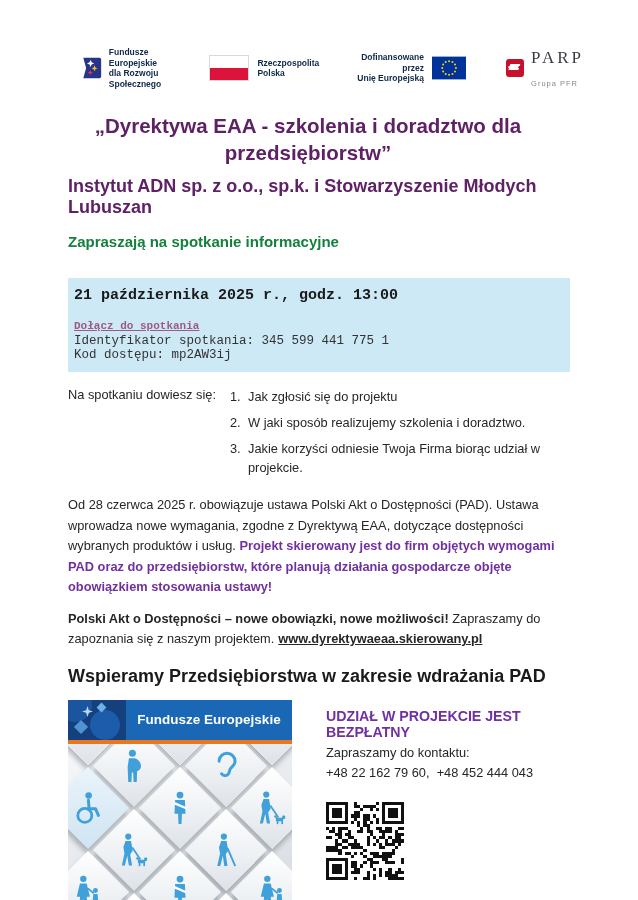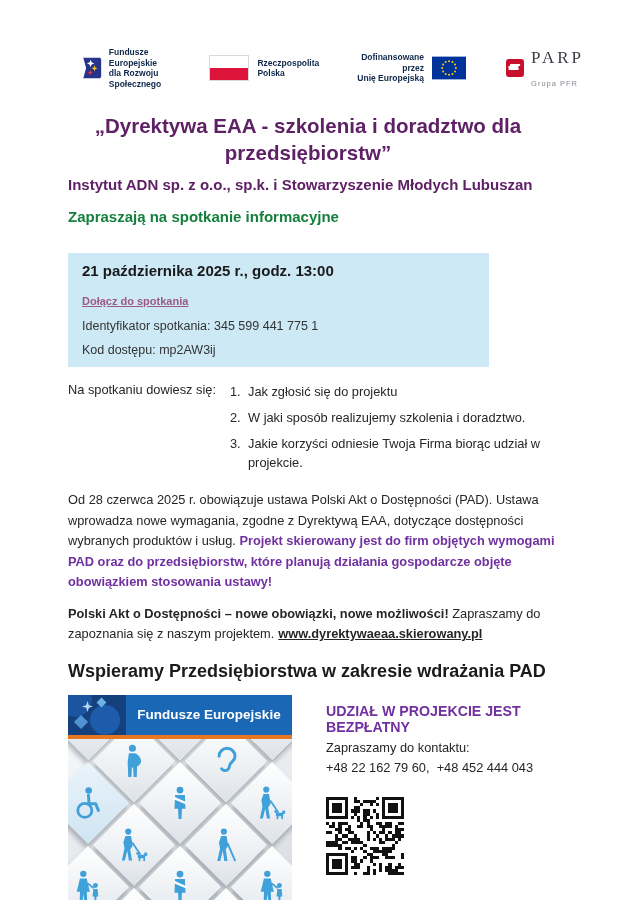--- a/index.html
+++ b/index.html
@@ -20,28 +20,28 @@
   .sep { width:1px; height:34px; background:#9aa0a6; margin:0 18px 0 22px; }
   .parp { display:flex; align-items:center; }
   .parp-icon { width:18px; height:18px; background:#c8102e; border-radius:3px; margin-right:7px; position:relative; }
   .parp-icon::before { content:""; position:absolute; left:4px; top:5px; width:10px; height:2px; background:#fff; box-shadow:0 4px 0 #fff, -1px 2px 0 #fff; transform:skewX(-18deg); }
   .parp-word { font-family:"Liberation Serif", serif; font-size:17px; letter-spacing:3px; color:#3d3a45; }
   .parp-sub { font-size:7.5px; color:#8a8791; letter-spacing:1px; margin-top:11px; }
 
   
   .titleblock { margin-top:18px; }
   h1 { color:#5f2166; font-size:20.5px; line-height:27px; font-weight:bold; width:480px;text-align:center; }
-  .org { color:#5f2166; font-size:15px; font-weight:bold; margin-top:10px; }
+  .org { color:#5f2166; font-size:18px; font-weight:bold; margin-top:10px; }
   .invite { color:#15803d; font-size:15px; font-weight:bold; margin-top:15px; }
 
   
-  .meetingbox { margin-top:28px; width:421px; background:#cde9f6; padding:9px 14px 10px; }
+  .meetingbox { margin-top:28px; width:502px; background:#cde9f6; padding:9px 6px 10px;font-family:Liberation Mono, monospace; }
   .mb-date { font-size:15px; font-weight:bold; color:#1a1a1a; }
   .mb-link { display:inline-block; margin-top:16px; font-size:11px; font-weight:bold; color:#9c5a84; text-decoration:underline; cursor:pointer; }
-  .mb-line { margin-top:10px; font-size:12.5px; color:#333; }
+  .mb-line { font-size:12.5px; color:#333; }
 
   
   .agenda { display:flex; margin-top:15px; font-size:12.8px; }
   .agenda-label { width:162px; flex:none; }
   .agenda-list { width:318px; }
   .agenda-item { display:flex; margin-bottom:7px; line-height:19px; }
   .agenda-item .num { width:18px; flex:none; }
   .agenda-item .txt { flex:1; }
 
   

